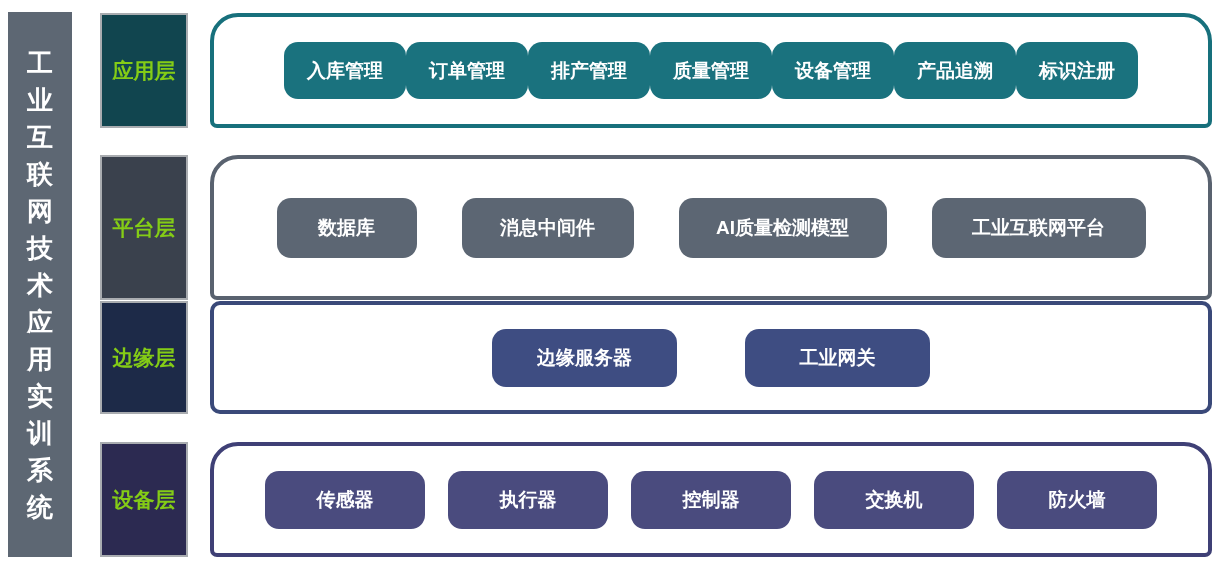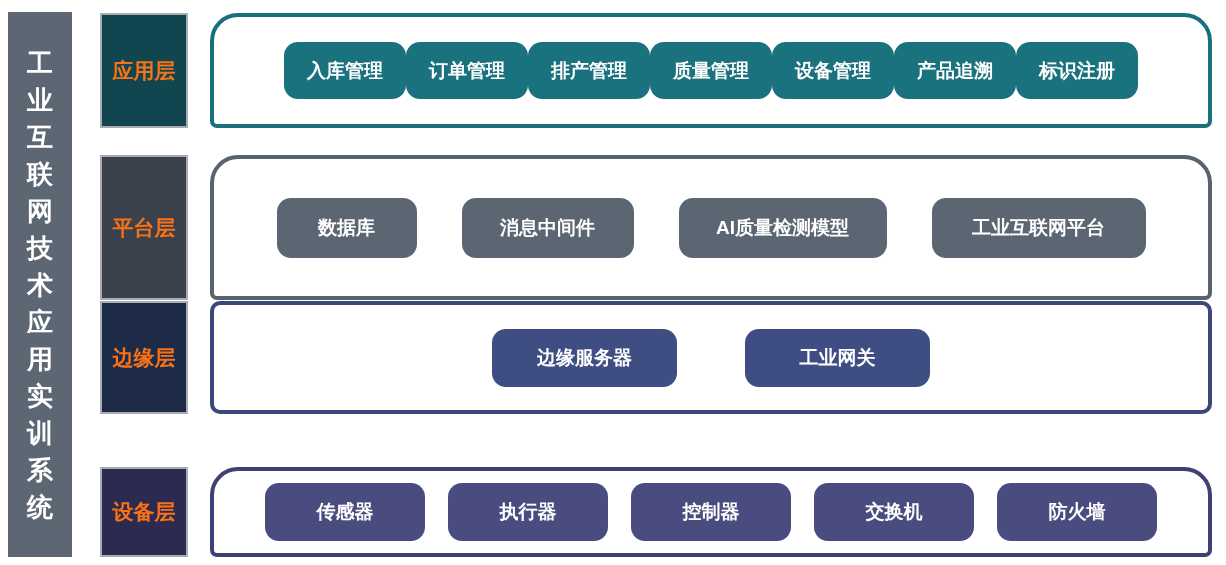--- a/index.html
+++ b/index.html
@@ -21,27 +21,27 @@
   }
 
   
   .row {
     position: absolute; left: 100px; right: 14px;
     display: flex; align-items: stretch;
   }
   .row-application { top: 13px;  height: 115px; }
   .row-platform    { top: 155px; height: 145px; }
   .row-edge        { top: 301px; height: 113px; }
-  .row-device      { top: 467px; height: 90px; text-align: right; }
+  .row-device      { top: 442px; height: 115px; text-align: right; }
 
   .layer-label {
     flex: 0 0 88px; margin-right: 22px;
     background: var(--label-bg);
     border: 2px solid #a9acb0;
-    color: #f97316; font-size: 21px; font-weight: bold;
+    color: #84cc16; font-size: 21px; font-weight: bold;
     display: flex; align-items: center; justify-content: center;
   }
 
   .layer-box {
     flex: 1 1 auto;
     background: #ffffff;
     border: 4px solid var(--accent);
     border-radius: 28px 28px 7px 7px;
     display: flex; align-items: center; justify-content: center;
   }

